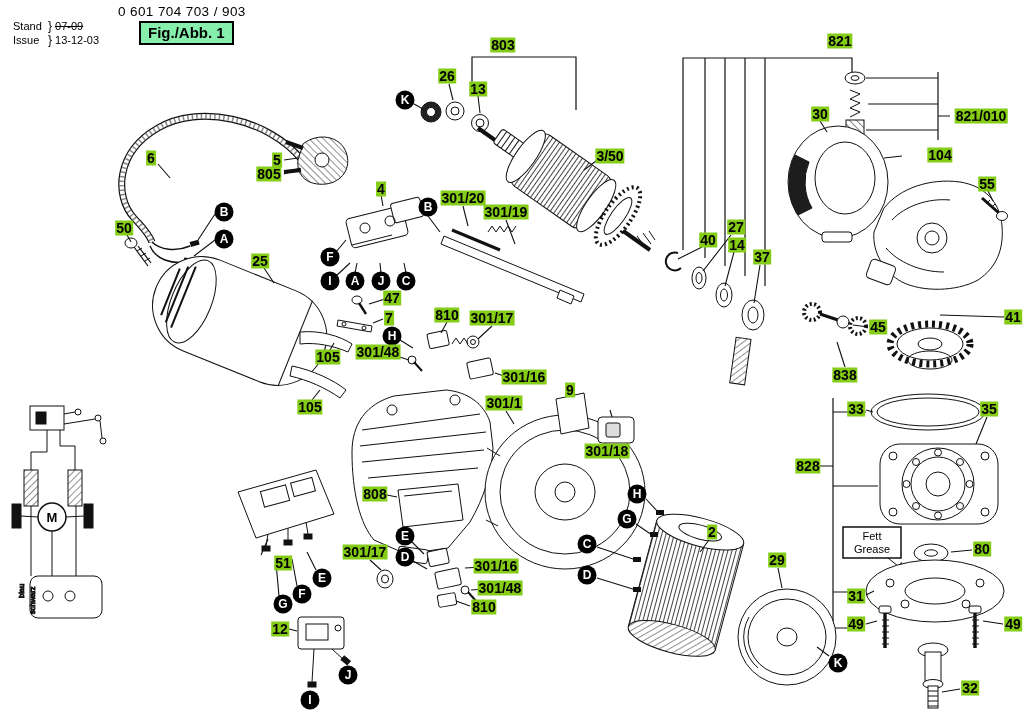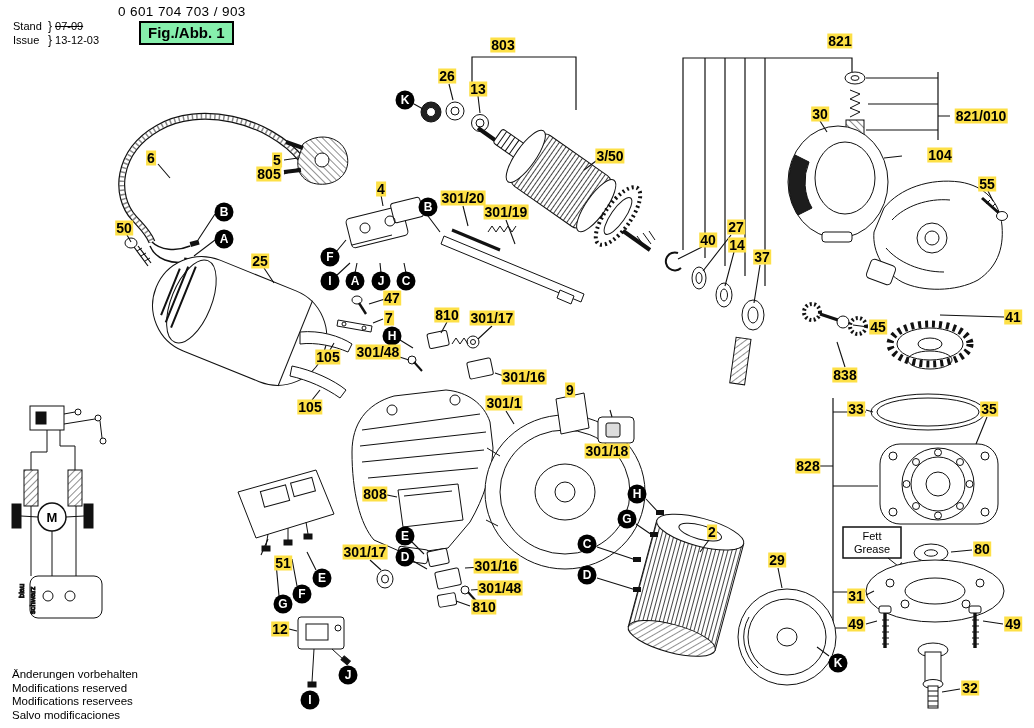--- a/index.html
+++ b/index.html
@@ -3,21 +3,21 @@
 <meta charset="utf-8">
 <style>
   html,body{margin:0;padding:0;background:#fff;}
   body{width:1034px;height:728px;position:relative;overflow:hidden;
        font-family:"Liberation Sans",sans-serif;color:#000;}
   #stage{position:absolute;inset:0;width:1034px;height:620px;background:#fff;}
   svg.art{position:absolute;left:0;top:0;z-index:1;}
   #callout-layer{position:absolute;inset:0;z-index:5;pointer-events:none;}
   .callout{position:absolute;transform:translate(-50%,-50%);font-weight:bold;
            white-space:nowrap;color:#000;}
-  .callout.num{font-size:14px;line-height:15px;background:#fde047;padding:0 1px;}
+  .callout.num{font-size:14px;line-height:15px;background:#84cc16;padding:0 1px;}
   .callout.circ{width:19px;height:19px;border-radius:50%;background:#000;color:#fff;
                 font-size:12px;line-height:19px;text-align:center;padding:0;}
   .callout.motor{font-size:13px;background:transparent;}
   .doc-number{position:absolute;left:118px;top:4px;font-size:13.5px;letter-spacing:.4px;z-index:6;}
   .revision{position:absolute;left:13px;top:19px;font-size:11px;line-height:14px;z-index:6;}
   .rev-row{display:flex;gap:3px;align-items:baseline;}
   .rev-label{width:32px;display:inline-block;}
   .rev-brace{font-size:12px;}
   .struck{text-decoration:line-through;}
   .fig-box{position:absolute;left:139px;top:21px;border:2.5px solid #000;background:#86efac;
@@ -465,20 +465,14 @@
       <div class="callout num" style="left: 500px; top: 588px;">301/48</div>
       <div class="callout num" style="left: 484px; top: 607px;">810</div>
       <div class="callout num" style="left: 280px; top: 629px;">12</div>
       <div class="callout circ" style="left: 310px; top: 700px;">I</div>
       <div class="callout circ" style="left: 348px; top: 675px;">J</div>
       <div class="callout circ" style="left: 838px; top: 663px;">K</div>
       <div class="callout num" style="left: 970px; top: 688px;">32</div>
       <div class="callout motor" style="left: 52px; top: 517px;">M</div>
     </div>
 
-  <div class="footer">
-    <div>Änderungen vorbehalten</div>
-    <div>Modifications reserved</div>
-    <div>Modifications reservees</div>
-    <div>Salvo modificaciones</div>
-  </div>
 
 </div>
 
 </body></html>

